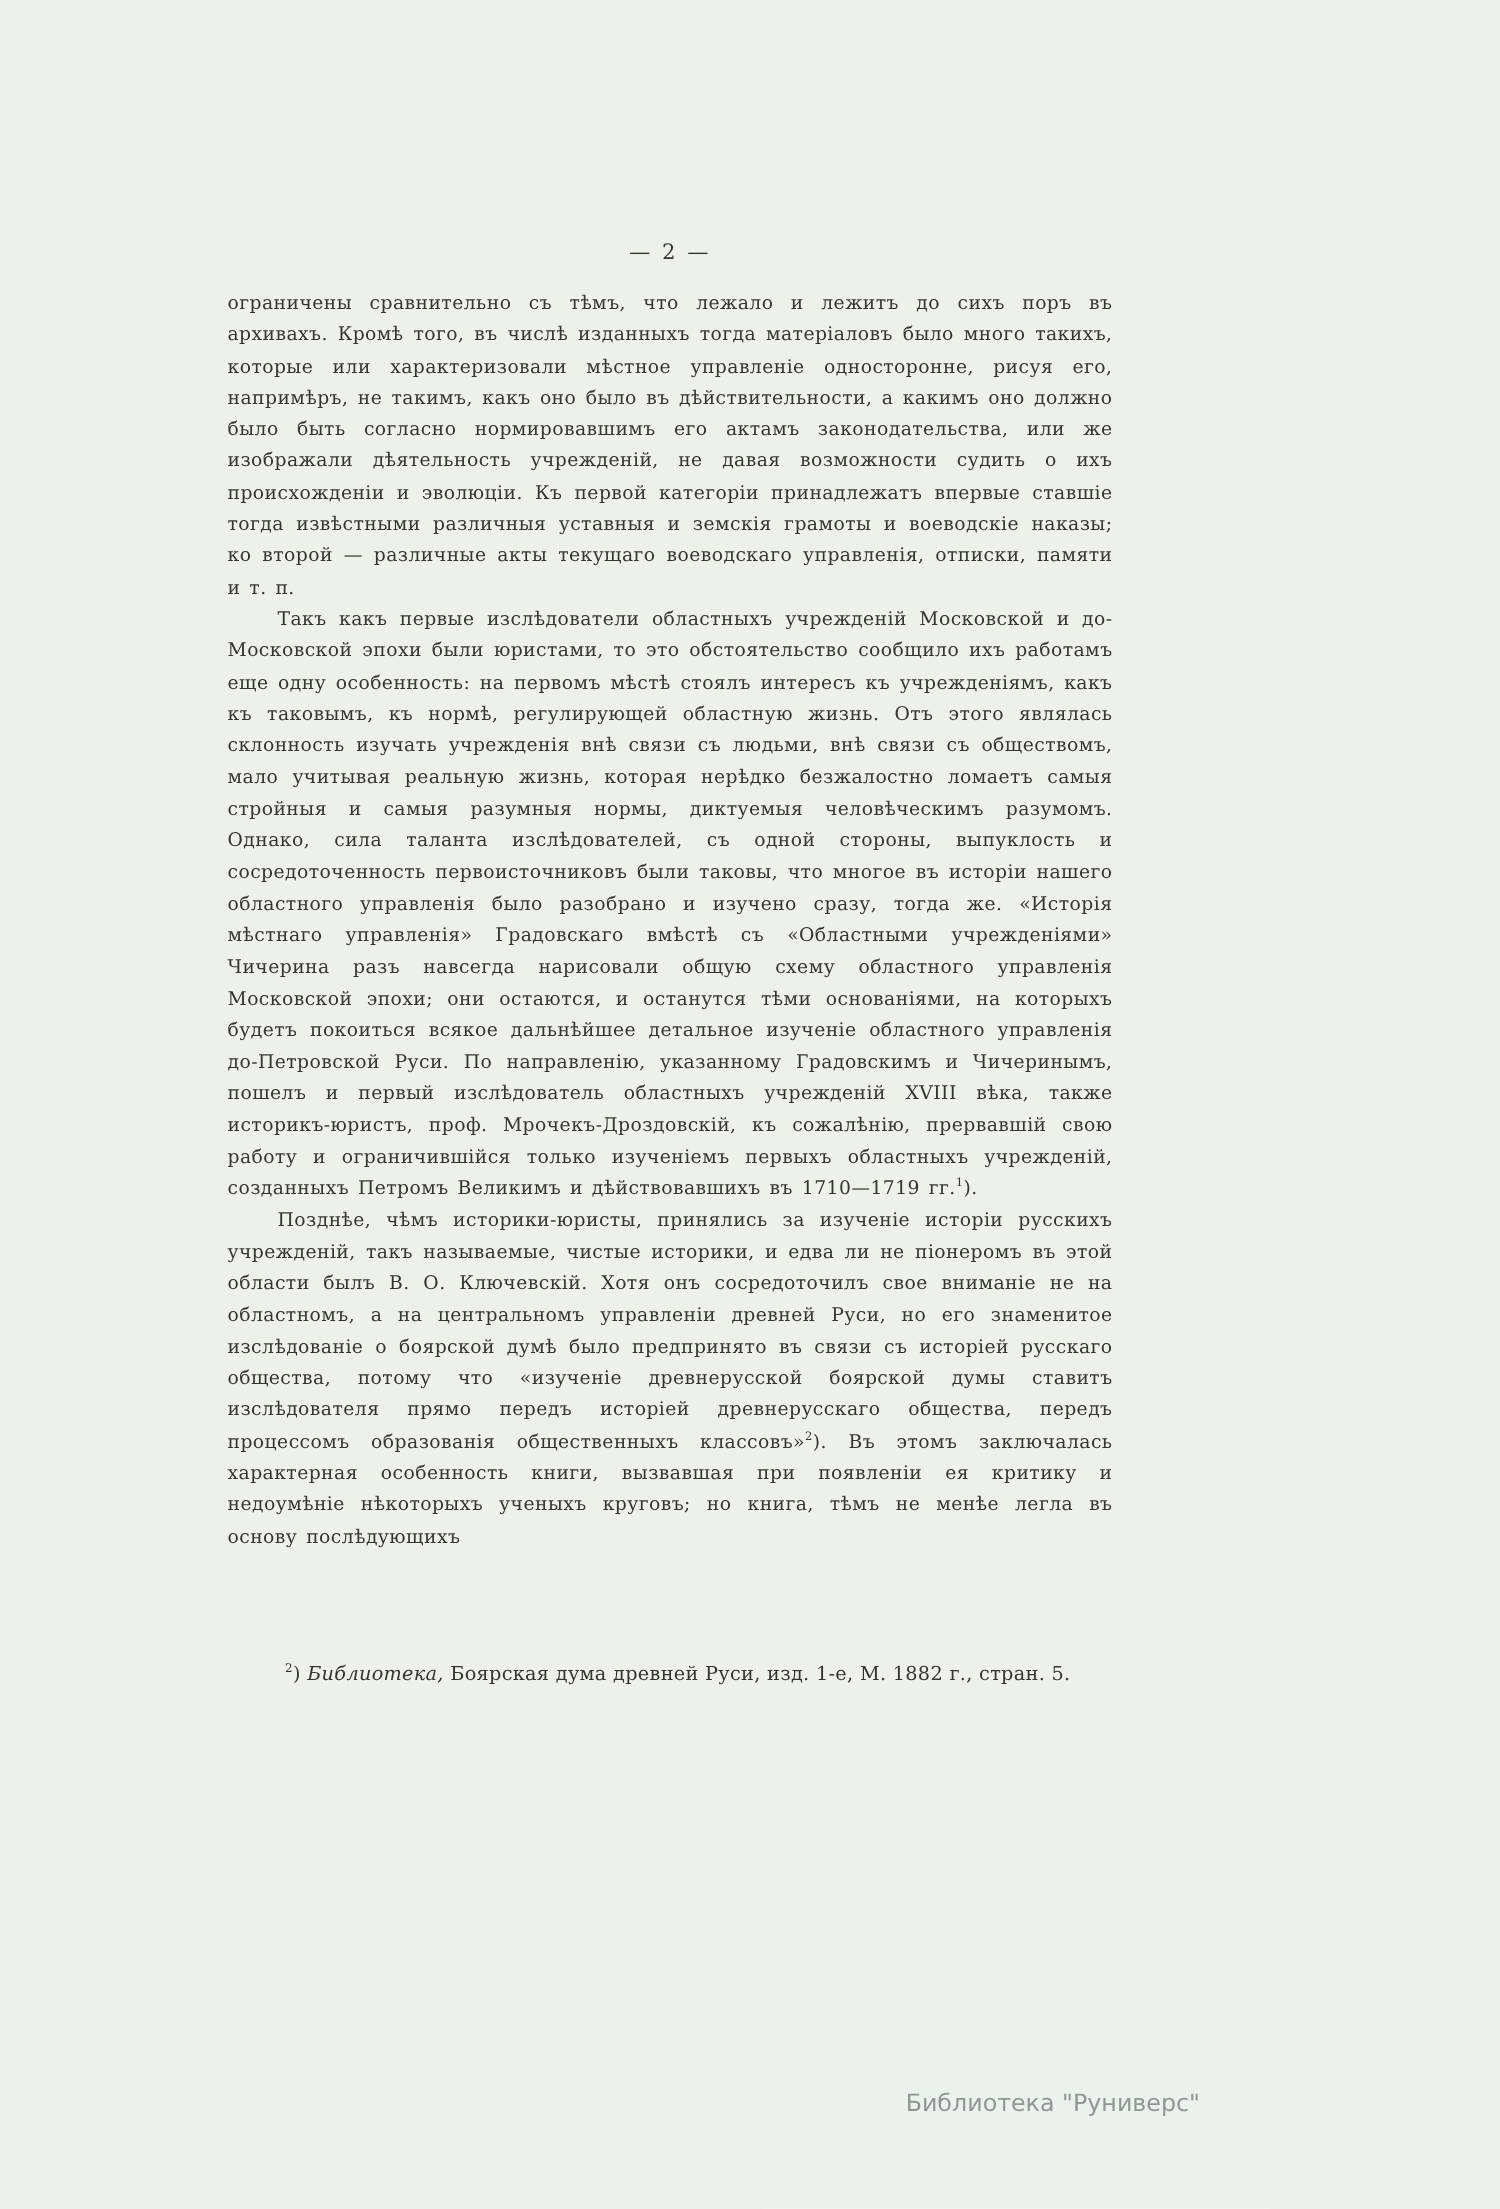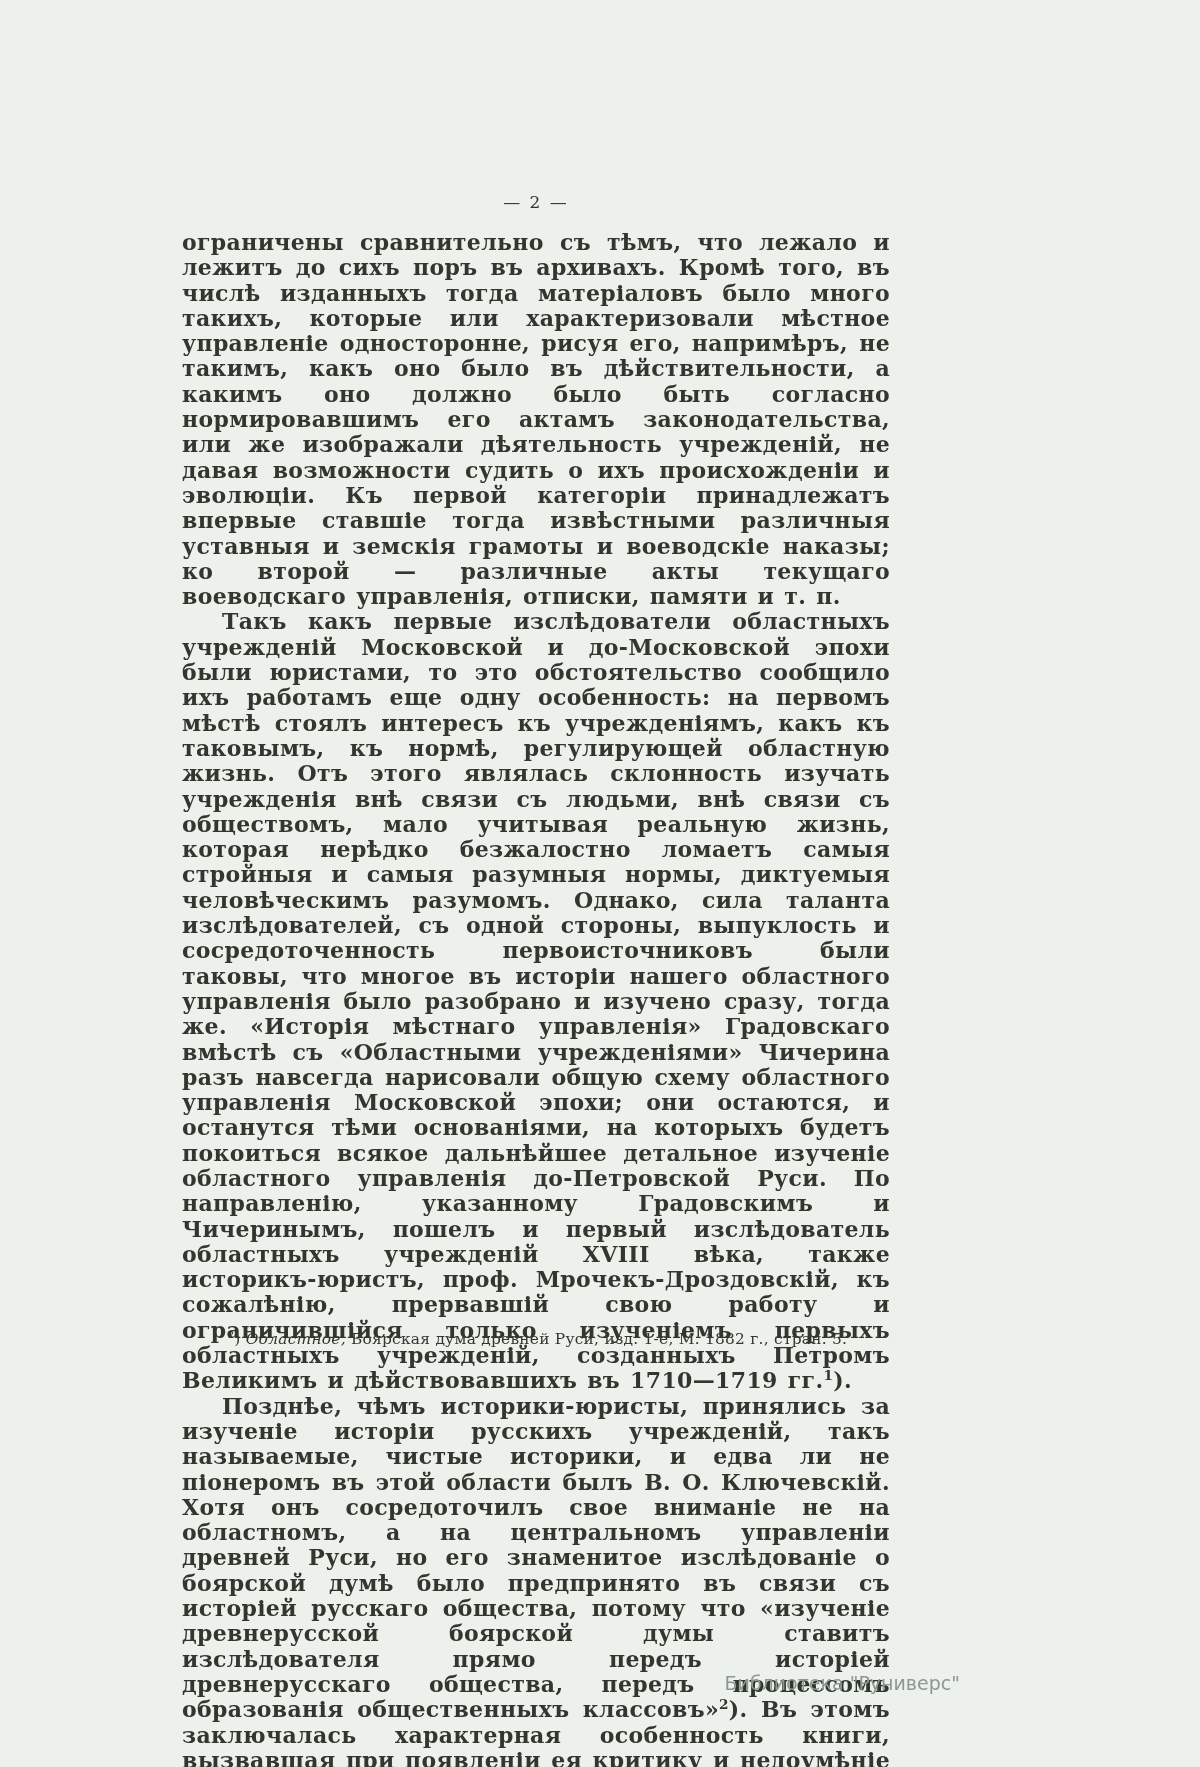--- a/index.html
+++ b/index.html
@@ -20,25 +20,24 @@
   }
   .page-number {
     text-align: center;
     font-size: 17px;
     letter-spacing: 2px;
     margin-bottom: 18px;
   }
   .body-text p {
     margin: 0;
     text-align: justify;
-    font-size: 22px;
+    font-size: 15px;
     line-height: 25.3px;
     letter-spacing: 0.35px;
     word-spacing: 2px;
-    font-weight: bold;
   }
   .body-text p.indent { text-indent: 40px; }
   sup {
     font-size: 62%;
     vertical-align: super;
     line-height: 0;
   }
   .footnotes {
     position: absolute;
     left: 182px;
@@ -69,16 +68,16 @@
 <div class="page" style="background: rgb(237, 241, 236); color: rgb(49, 54, 46);">
   <div class="content">
     <div class="page-number">— 2 —</div>
     <div class="body-text">
         <p class="">ограничены сравнительно съ тѣмъ, что лежало и лежитъ до сихъ поръ въ архивахъ. Кромѣ того, въ числѣ изданныхъ тогда матеріаловъ было много такихъ, которые или характеризовали мѣстное управленіе односторонне, рисуя его, напримѣръ, не такимъ, какъ оно было въ дѣйствительности, а какимъ оно должно было быть согласно нормировавшимъ его актамъ законодательства, или же изображали дѣятельность учрежденій, не давая возможности судить о ихъ происхожденіи и эволюціи. Къ первой категоріи принадлежатъ впервые ставшіе тогда извѣстными различныя уставныя и земскія грамоты и воеводскіе наказы; ко второй — различные акты текущаго воеводскаго управленія, отписки, памяти и т. п.</p>
         <p class="indent">Такъ какъ первые изслѣдователи областныхъ учрежденій Московской и до-Московской эпохи были юристами, то это обстоятельство сообщило ихъ работамъ еще одну особенность: на первомъ мѣстѣ стоялъ интересъ къ учрежденіямъ, какъ къ таковымъ, къ нормѣ, регулирующей областную жизнь. Отъ этого являлась склонность изучать учрежденія внѣ связи съ людьми, внѣ связи съ обществомъ, мало учитывая реальную жизнь, которая нерѣдко безжалостно ломаетъ самыя стройныя и самыя разумныя нормы, диктуемыя человѣческимъ разумомъ. Однако, сила таланта изслѣдователей, съ одной стороны, выпуклость и сосредоточенность первоисточниковъ были таковы, что многое въ исторіи нашего областного управленія было разобрано и изучено сразу, тогда же. «Исторія мѣстнаго управленія» Градовскаго вмѣстѣ съ «Областными учрежденіями» Чичерина разъ навсегда нарисовали общую схему областного управленія Московской эпохи; они остаются, и останутся тѣми основаніями, на которыхъ будетъ покоиться всякое дальнѣйшее детальное изученіе областного управленія до-Петровской Руси. По направленію, указанному Градовскимъ и Чичеринымъ, пошелъ и первый изслѣдователь областныхъ учрежденій XVIII вѣка, также историкъ-юристъ, проф. Мрочекъ-Дроздовскій, къ сожалѣнію, прервавшій свою работу и ограничившійся только изученіемъ первыхъ областныхъ учрежденій, созданныхъ Петромъ Великимъ и дѣйствовавшихъ въ 1710—1719 гг.<sup>1</sup>).</p>
         <p class="indent">Позднѣе, чѣмъ историки-юристы, принялись за изученіе исторіи русскихъ учрежденій, такъ называемые, чистые историки, и едва ли не піонеромъ въ этой области былъ В. О. Ключевскій. Хотя онъ сосредоточилъ свое вниманіе не на областномъ, а на центральномъ управленіи древней Руси, но его знаменитое изслѣдованіе о боярской думѣ было предпринято въ связи съ исторіей русскаго общества, потому что «изученіе древнерусской боярской думы ставитъ изслѣдователя прямо передъ исторіей древнерусскаго общества, передъ процессомъ образованія общественныхъ классовъ»<sup>2</sup>). Въ этомъ заключалась характерная особенность книги, вызвавшая при появленіи ея критику и недоумѣніе нѣкоторыхъ ученыхъ круговъ; но книга, тѣмъ не менѣе легла въ основу послѣдующихъ</p>
       </div>
   </div>
   <div class="footnotes">
-      <p class="footnote"><sup>2</sup>) <em>Областное,</em> Боярская дума древней Руси, изд. 1-е, М. 1882 г., стран. 5.</p>
+      <p class="footnote"><sup>2</sup>) <em>Библиотека,</em> Боярская дума древней Руси, изд. 1-е, М. 1882 г., стран. 5.</p>
     </div>
   <div class="watermark" style="color: rgb(141, 152, 144);">Библиотека "Руниверс"</div>
 </div>
 
 </body></html>

